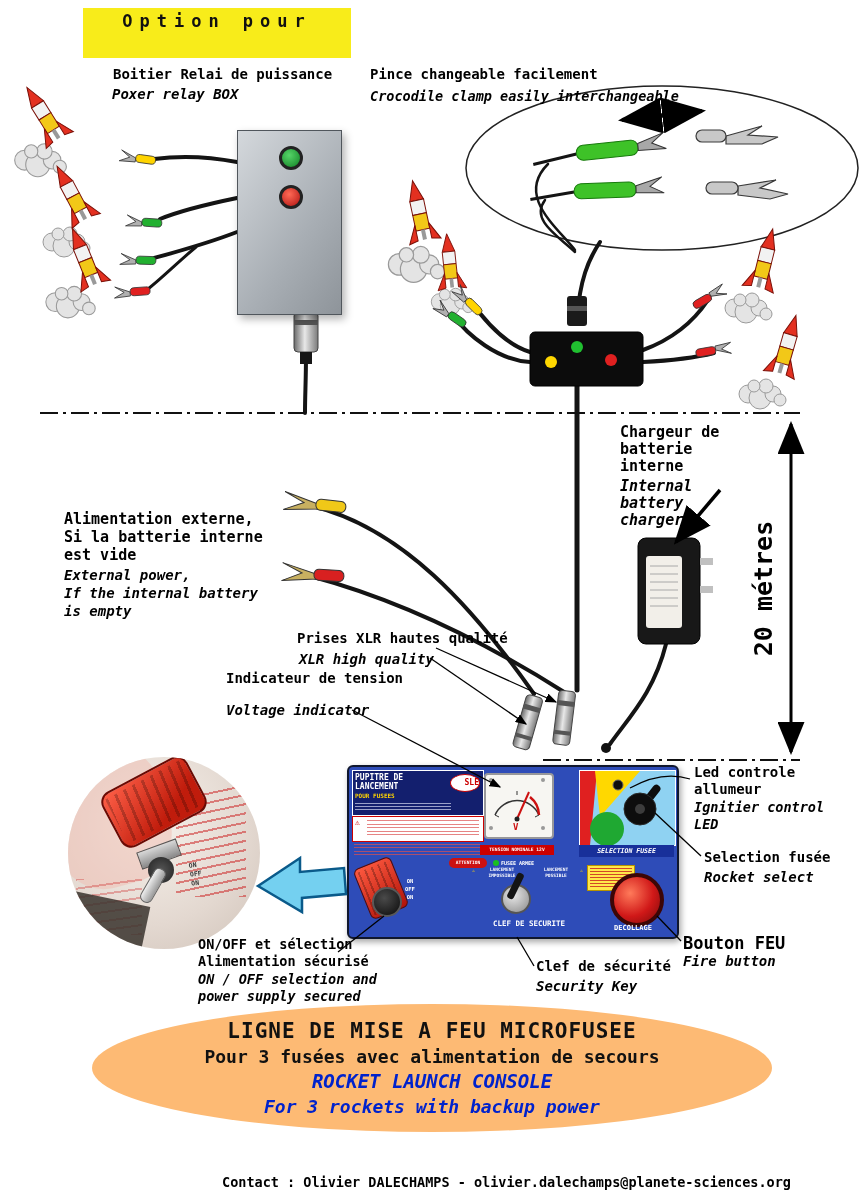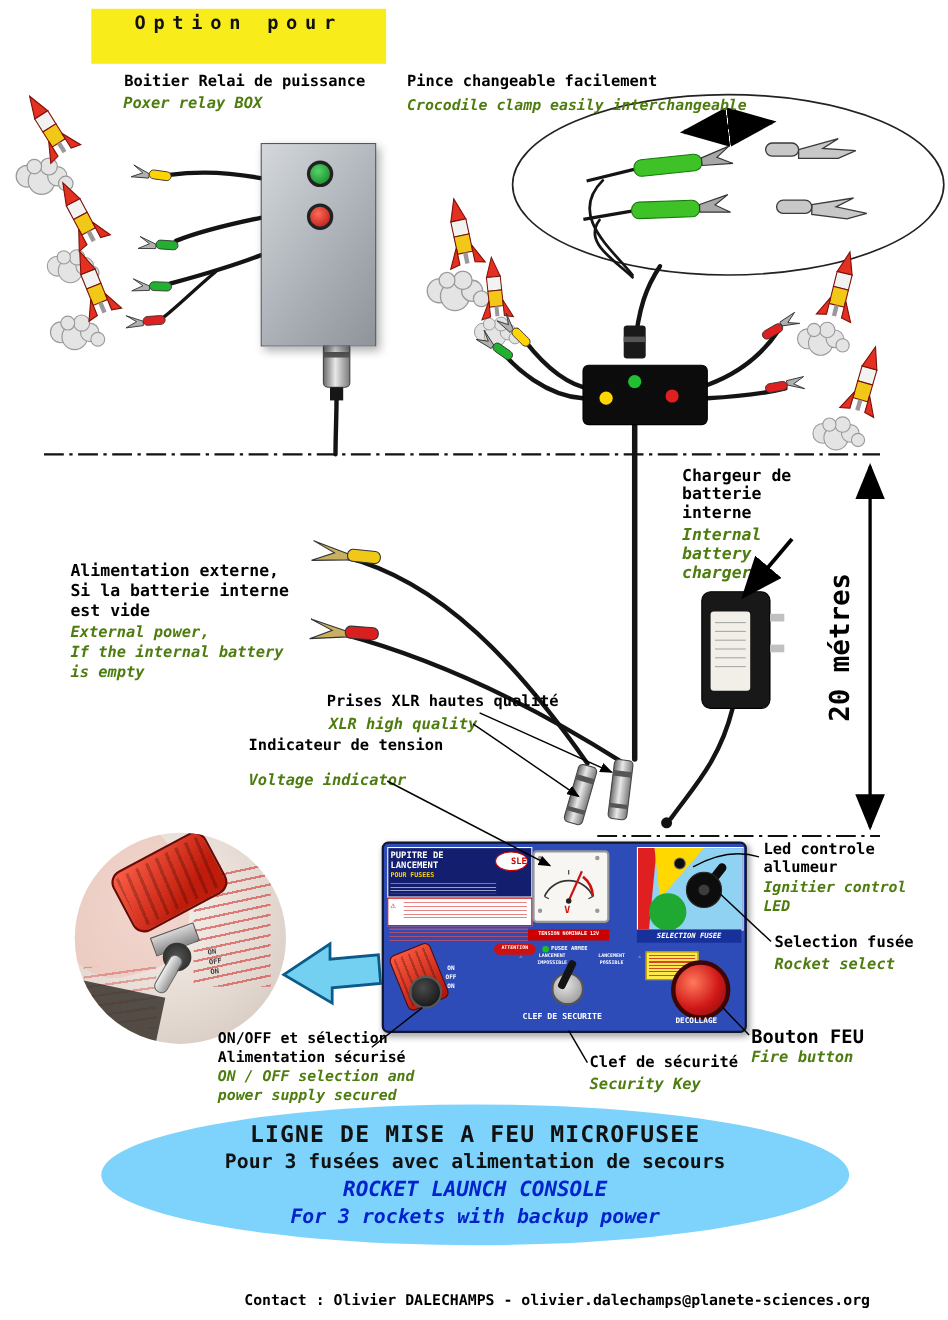--- a/index.html
+++ b/index.html
@@ -1,21 +1,21 @@
 <!DOCTYPE html>
 <html><head>
 <meta charset="utf-8">
 <style>
   html,body{margin:0;padding:0;background:#fff}
   .stage{position:relative;width:862px;height:1200px;background:#fff;overflow:hidden;
          font-family:"DejaVu Sans Mono",monospace;color:#111}
   .abs{position:absolute}
   .lbl{position:absolute;font-weight:bold;color:#000;white-space:pre-line;
        font-family:"DejaVu Sans Mono",monospace}
-  .en{color:#4d7c0f;font-style:italic}
+  .en{color:#000000;font-style:italic}
   .deco-gray{background:repeating-linear-gradient(180deg,#9aa0c8 0 1px,transparent 1px 3px)}
   .deco-red{background:repeating-linear-gradient(180deg,rgba(220,80,80,.7) 0 1px,transparent 1px 3.5px)}
   .deco-redsmall{background:repeating-linear-gradient(180deg,rgba(200,30,30,.8) 0 1px,transparent 1px 3px)}
   svg{display:block}
   .overlay{pointer-events:none}
 </style>
 </head>
 <body>
 
 <div class="stage">
@@ -279,21 +279,21 @@
     <span class="abs" style="left:123px;top:100px;font-size:5px;color:#ffd400">⚠</span>
     <div class="abs" style="left:130px;top:100px;width:46px;color:#fff;font-size:4.5px;font-weight:bold;line-height:5.5px;text-align:center;white-space:pre-line">LANCEMENT
 IMPOSSIBLE</div>
     <div class="abs" style="left:184px;top:100px;width:46px;color:#fff;font-size:4.5px;font-weight:bold;line-height:5.5px;text-align:center;white-space:pre-line">LANCEMENT
 POSSIBLE</div>
     <span class="abs" style="left:231px;top:100px;font-size:5px;color:#ffd400">⚠</span>
 
     <div class="abs" style="left:152px;top:117px;width:26px;height:26px;border-radius:50%;background:radial-gradient(circle at 40% 35%,#e8e8e8,#8a8a8a);border:2px solid #555">
       <div style="position:absolute;left:9px;top:-14px;width:7px;height:28px;background:#141414;border-radius:3px;transform:rotate(26deg)"></div>
     </div>
-    <div class="abs" style="left:126px;top:152px;width:108px;color:#fff;font-size:7.5px;font-weight:bold;text-align:left">CLEF DE SECURITE</div>
+    <div class="abs" style="left:126px;top:152px;width:108px;color:#fff;font-size:7.5px;font-weight:bold;text-align:center">CLEF DE SECURITE</div>
 
     <div class="abs" style="left:238px;top:98px;width:46px;height:24px;background:#ffe84a;border:1px solid #b89400">
       <div class="deco-redsmall" style="position:absolute;inset:2px"></div>
     </div>
     <div class="abs" style="left:261px;top:106px;width:46px;height:46px;border-radius:50%;background:radial-gradient(circle at 35% 35%,#ff7a5a,#d01818 55%,#7a0a0a);border:4px solid #3c0606"></div>
     <div class="abs" style="left:242px;top:157px;width:84px;color:#fff;font-size:7px;font-weight:bold;text-align:center">DECOLLAGE</div>
   </div>
 
   <div class="abs" style="left:68px;top:757px;width:192px;height:192px;border-radius:50%;overflow:hidden;background:radial-gradient(circle at 40% 35%,#f7f2ec 0%,#e3d8d0 60%,#cfc2b8 100%)">
     <div style="position:absolute;left:-20px;top:-10px;width:120px;height:140px;background:#efc0b4;opacity:.55;transform:rotate(-15deg);border-radius:40%"></div>
@@ -377,21 +377,21 @@
     <defs>
       <marker id="mS2" markerWidth="9" markerHeight="7" refX="8" refY="3.5" orient="auto">
         <path d="M0,0L9,3.5L0,7Z" fill="#000"></path>
       </marker>
       <marker id="mB2" markerWidth="11" markerHeight="9" refX="10" refY="4.5" orient="auto-start-reverse">
         <path d="M0,0L11,4.5L0,9Z" fill="#000"></path>
       </marker>
     </defs>
   </svg>
 
-  <div class="abs" style="left:92px;top:1004px;width:680px;height:128px;background:#7dd3fc;border-radius:50%;text-align:center">
+  <div class="abs" style="left:92px;top:1004px;width:680px;height:128px;background:#fdba74;border-radius:50%;text-align:center">
     <div style="margin-top:14px;font-size:21px;font-weight:bold;line-height:26px;letter-spacing:1px">LIGNE DE MISE A FEU MICROFUSEE</div>
     <div style="font-size:18px;font-weight:bold;line-height:25px">Pour 3 fusées avec alimentation de secours</div>
     <div style="font-size:19px;font-weight:bold;font-style:italic;color:#0022cc;line-height:25px">ROCKET LAUNCH CONSOLE</div>
     <div style="font-size:18px;font-weight:bold;font-style:italic;color:#0022cc;line-height:25px">For 3 rockets with backup power</div>
   </div>
 
   <div class="lbl" style="left:222px;top:1174px;font-size:13.5px">Contact : Olivier DALECHAMPS - olivier.dalechamps@planete-sciences.org</div>
 
 </div>
 

